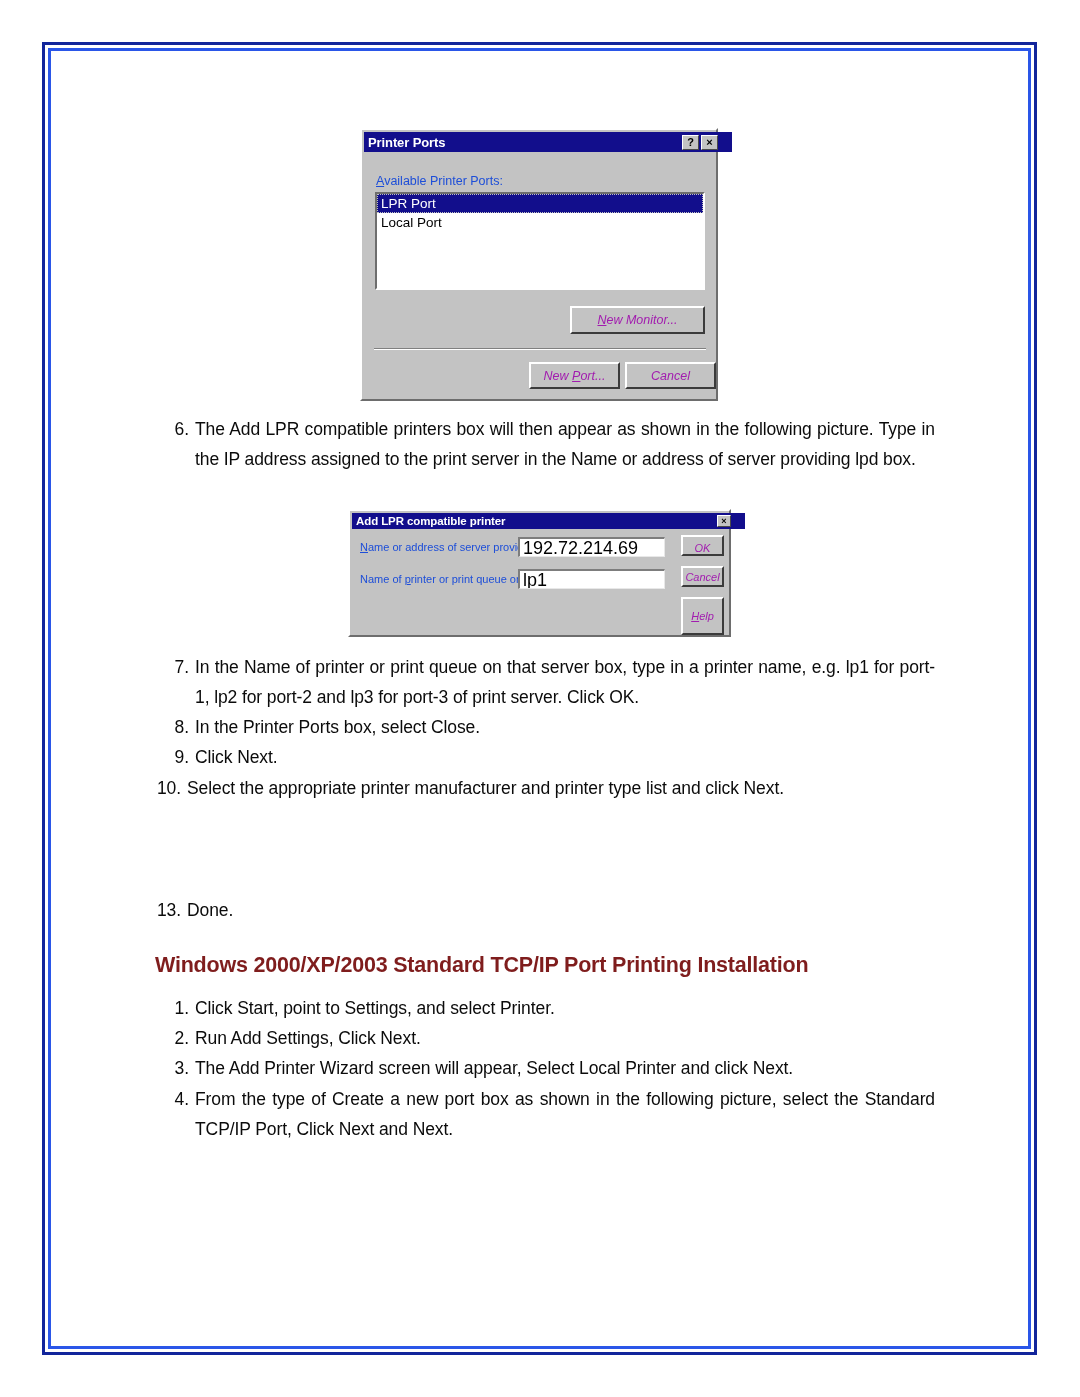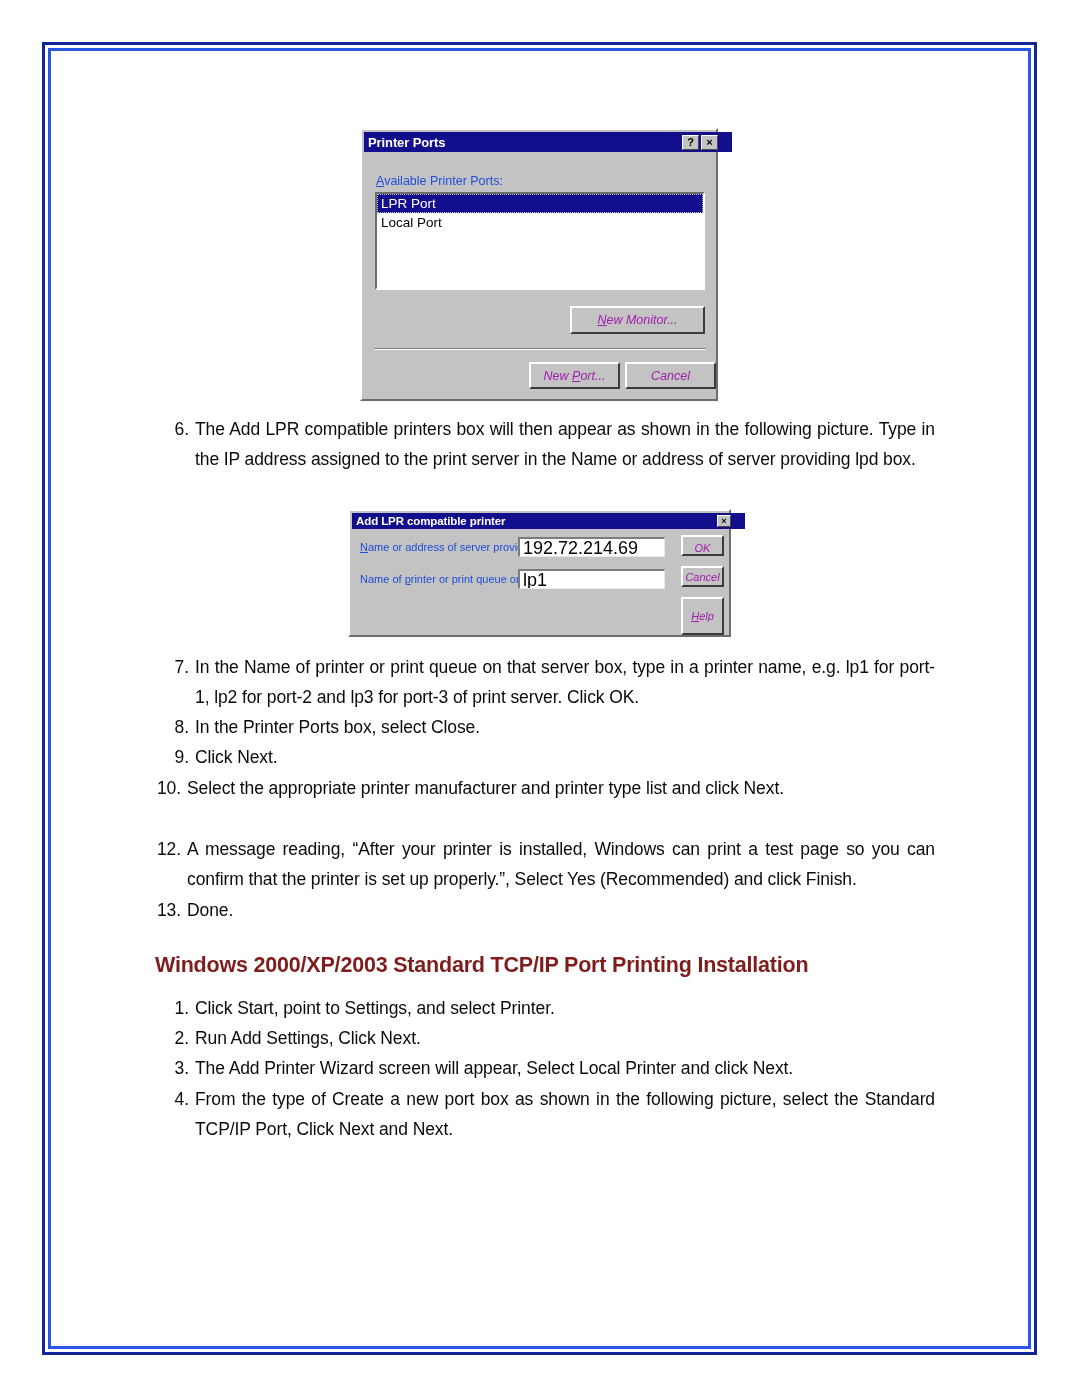--- a/index.html
+++ b/index.html
@@ -323,24 +323,20 @@
     <span class="num">9.</span>
     <span class="body">Click Next.</span>
   </div>
 
   <div class="doc-item" style="left:147px; top:773px; width:788px;">
     <span class="num">10.</span>
     <span class="body">Select the appropriate printer manufacturer and printer type list and click Next.</span>
   </div>
 
 
-  <div class="doc-item just" style="left:147px; top:834px; width:788px;">
-    <span class="num">12.</span>
-    <span class="body">A message reading, “After your printer is installed, Windows can print a test page so you can confirm that the printer is set up properly.”, Select Yes (Recommended) and click Finish.</span>
-  </div>
 
   <div class="doc-item" style="left:147px; top:895px; width:788px;">
     <span class="num">13.</span>
     <span class="body">Done.</span>
   </div>
 
   <h2 class="section-heading" style="left:155px; top:953px; width:790px;">Windows 2000/XP/2003 Standard TCP/IP Port Printing Installation</h2>
 
   <div class="doc-item" style="left:155px; top:993px; width:780px;">
     <span class="num">1.</span>

